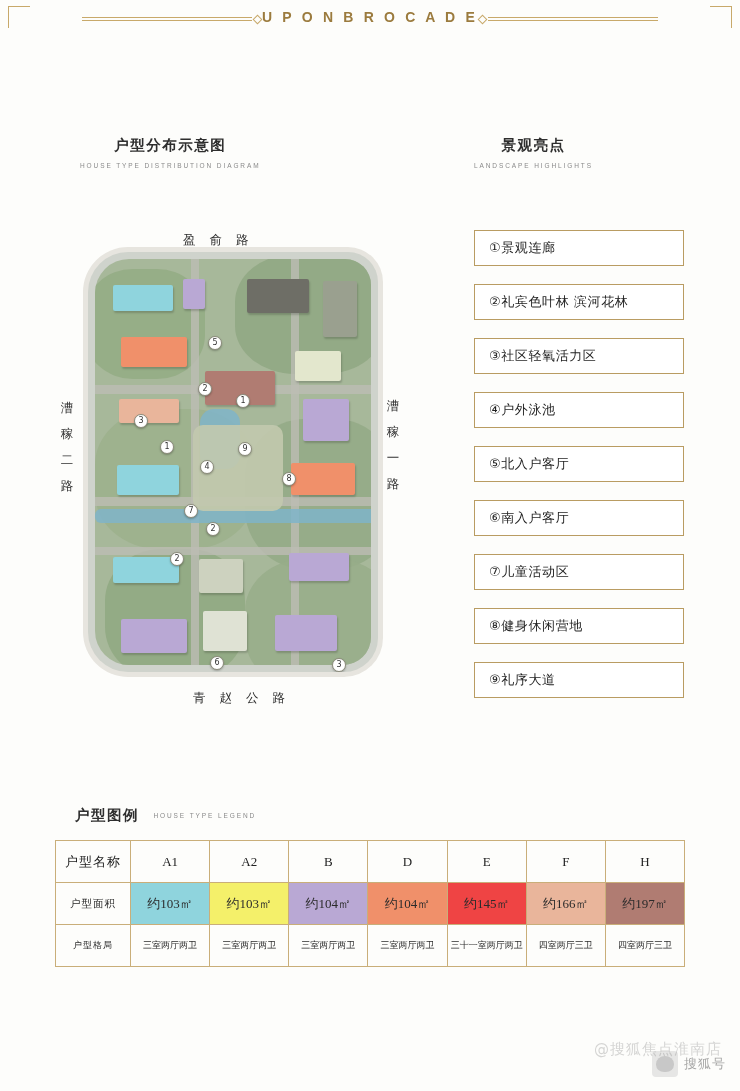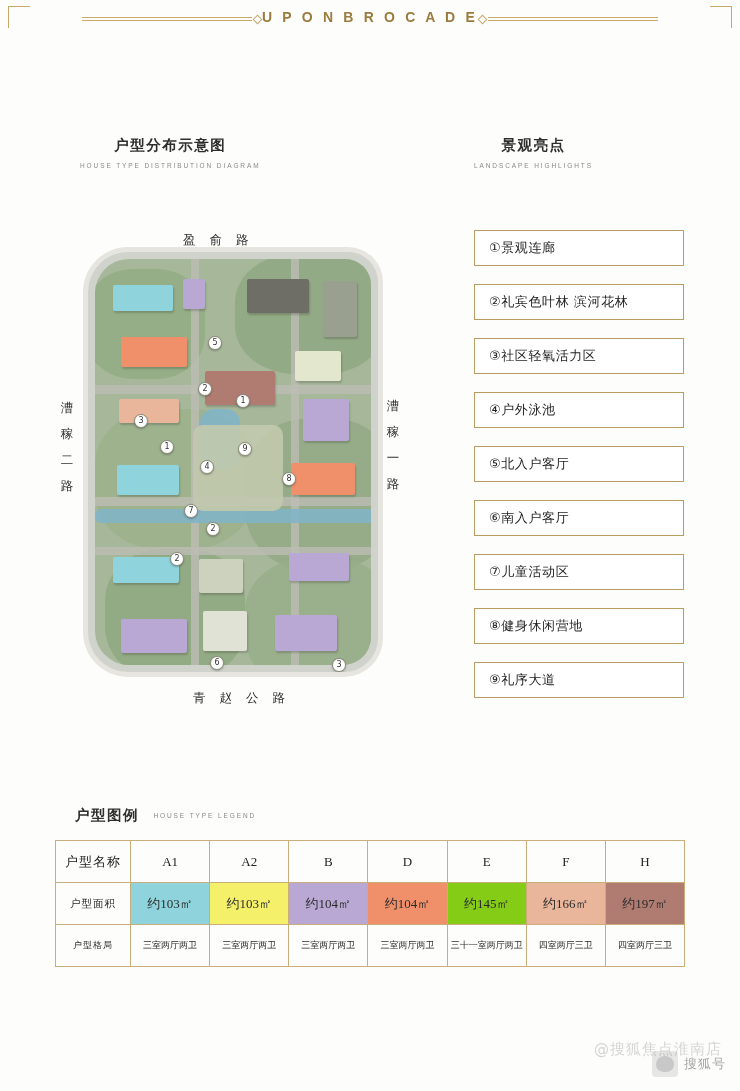--- a/index.html
+++ b/index.html
@@ -381,21 +381,21 @@
       <td>E</td>
       <td>F</td>
       <td>H</td>
     </tr>
     <tr class="r2">
       <td class="head-cell">户型面积</td>
       <td class="area" id="c0" style="background: rgb(143, 212, 221);">约103㎡</td>
       <td class="area" id="c1" style="background: rgb(244, 240, 106);">约103㎡</td>
       <td class="area" id="c2" style="background: rgb(185, 168, 212);">约104㎡</td>
       <td class="area" id="c3" style="background: rgb(240, 144, 106);">约104㎡</td>
-      <td class="area" id="c4" style="background: #84cc16;">约145㎡</td>
+      <td class="area" id="c4" style="background: #ef4444;">约145㎡</td>
       <td class="area" id="c5" style="background: rgb(233, 181, 155);">约166㎡</td>
       <td class="area" id="c6" style="background: rgb(176, 124, 114);">约197㎡</td>
     </tr>
     <tr class="r3">
       <td class="head-cell">户型格局</td>
       <td>三室两厅两卫</td>
       <td>三室两厅两卫</td>
       <td>三室两厅两卫</td>
       <td>三室两厅两卫</td>
       <td>三十一室两厅两卫</td>

